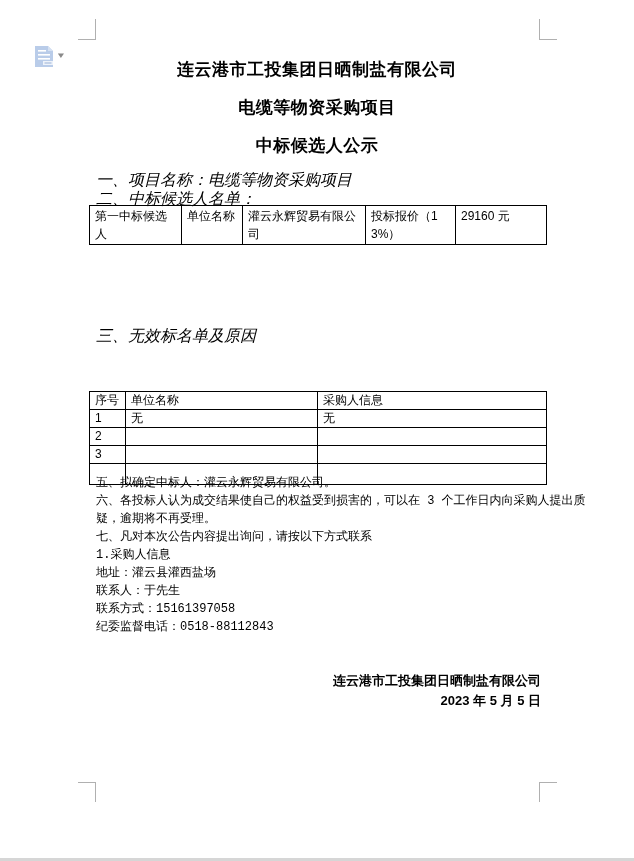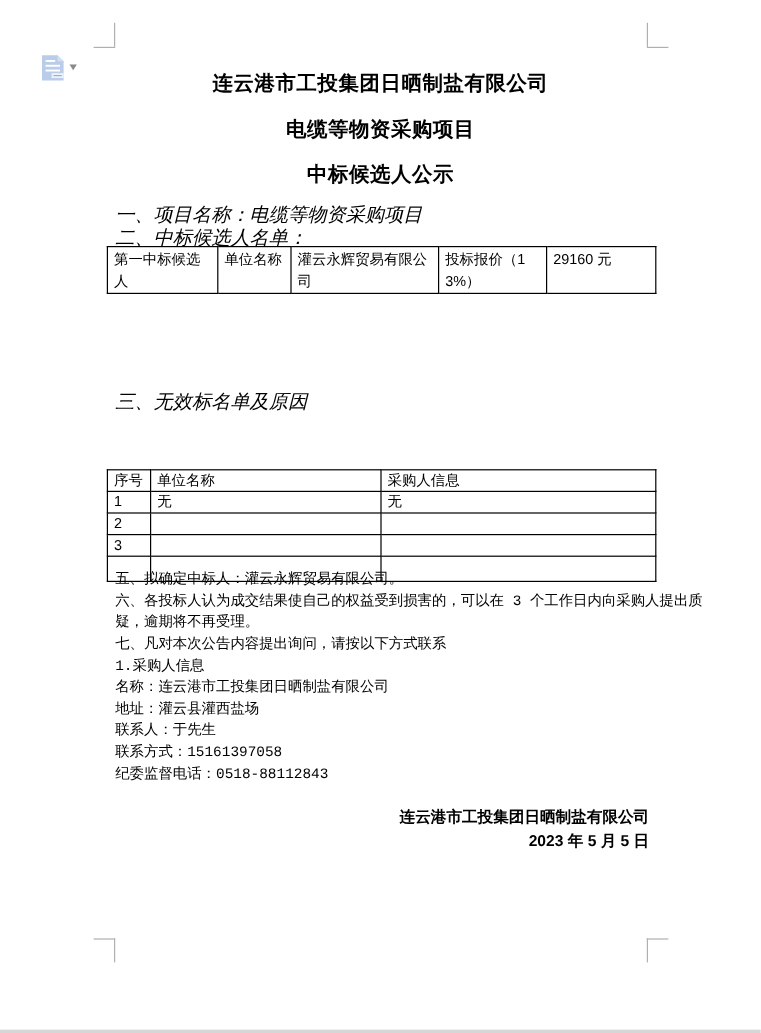--- a/index.html
+++ b/index.html
@@ -192,21 +192,20 @@
     </tr>
   </tbody>
     </table>
 
   <div class="lower-text">
     <div class="ln">五、拟确定中标人：灌云永辉贸易有限公司。</div>
     <div class="ln">六、各投标人认为成交结果使自己的权益受到损害的，可以在 3 个工作日内向采购人提出质</div>
     <div class="ln">疑，逾期将不再受理。</div>
     <div class="ln">七、凡对本次公告内容提出询问，请按以下方式联系</div>
     <div class="ln">1.采购人信息</div>
-    <div class="ln">名称：连云港市工投集团日晒制盐有限公司</div>
     <div class="ln">地址：灌云县灌西盐场</div>
     <div class="ln">联系人：于先生</div>
     <div class="ln">联系方式：15161397058</div>
     <div class="ln">纪委监督电话：0518-88112843</div>
   </div>
 
   <div class="signature">
     <div>连云港市工投集团日晒制盐有限公司</div>
     <div>2023 年 5 月 5 日</div>
   </div>

